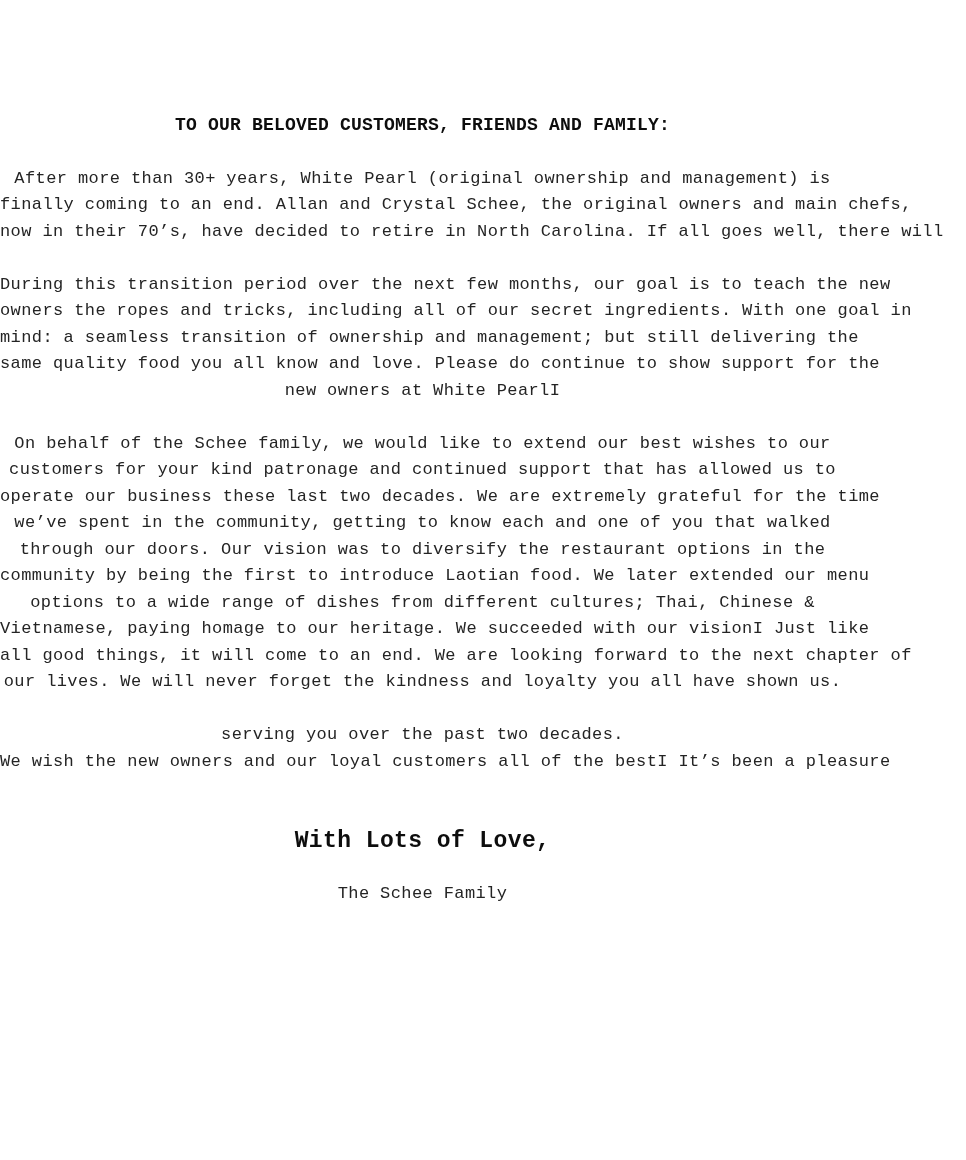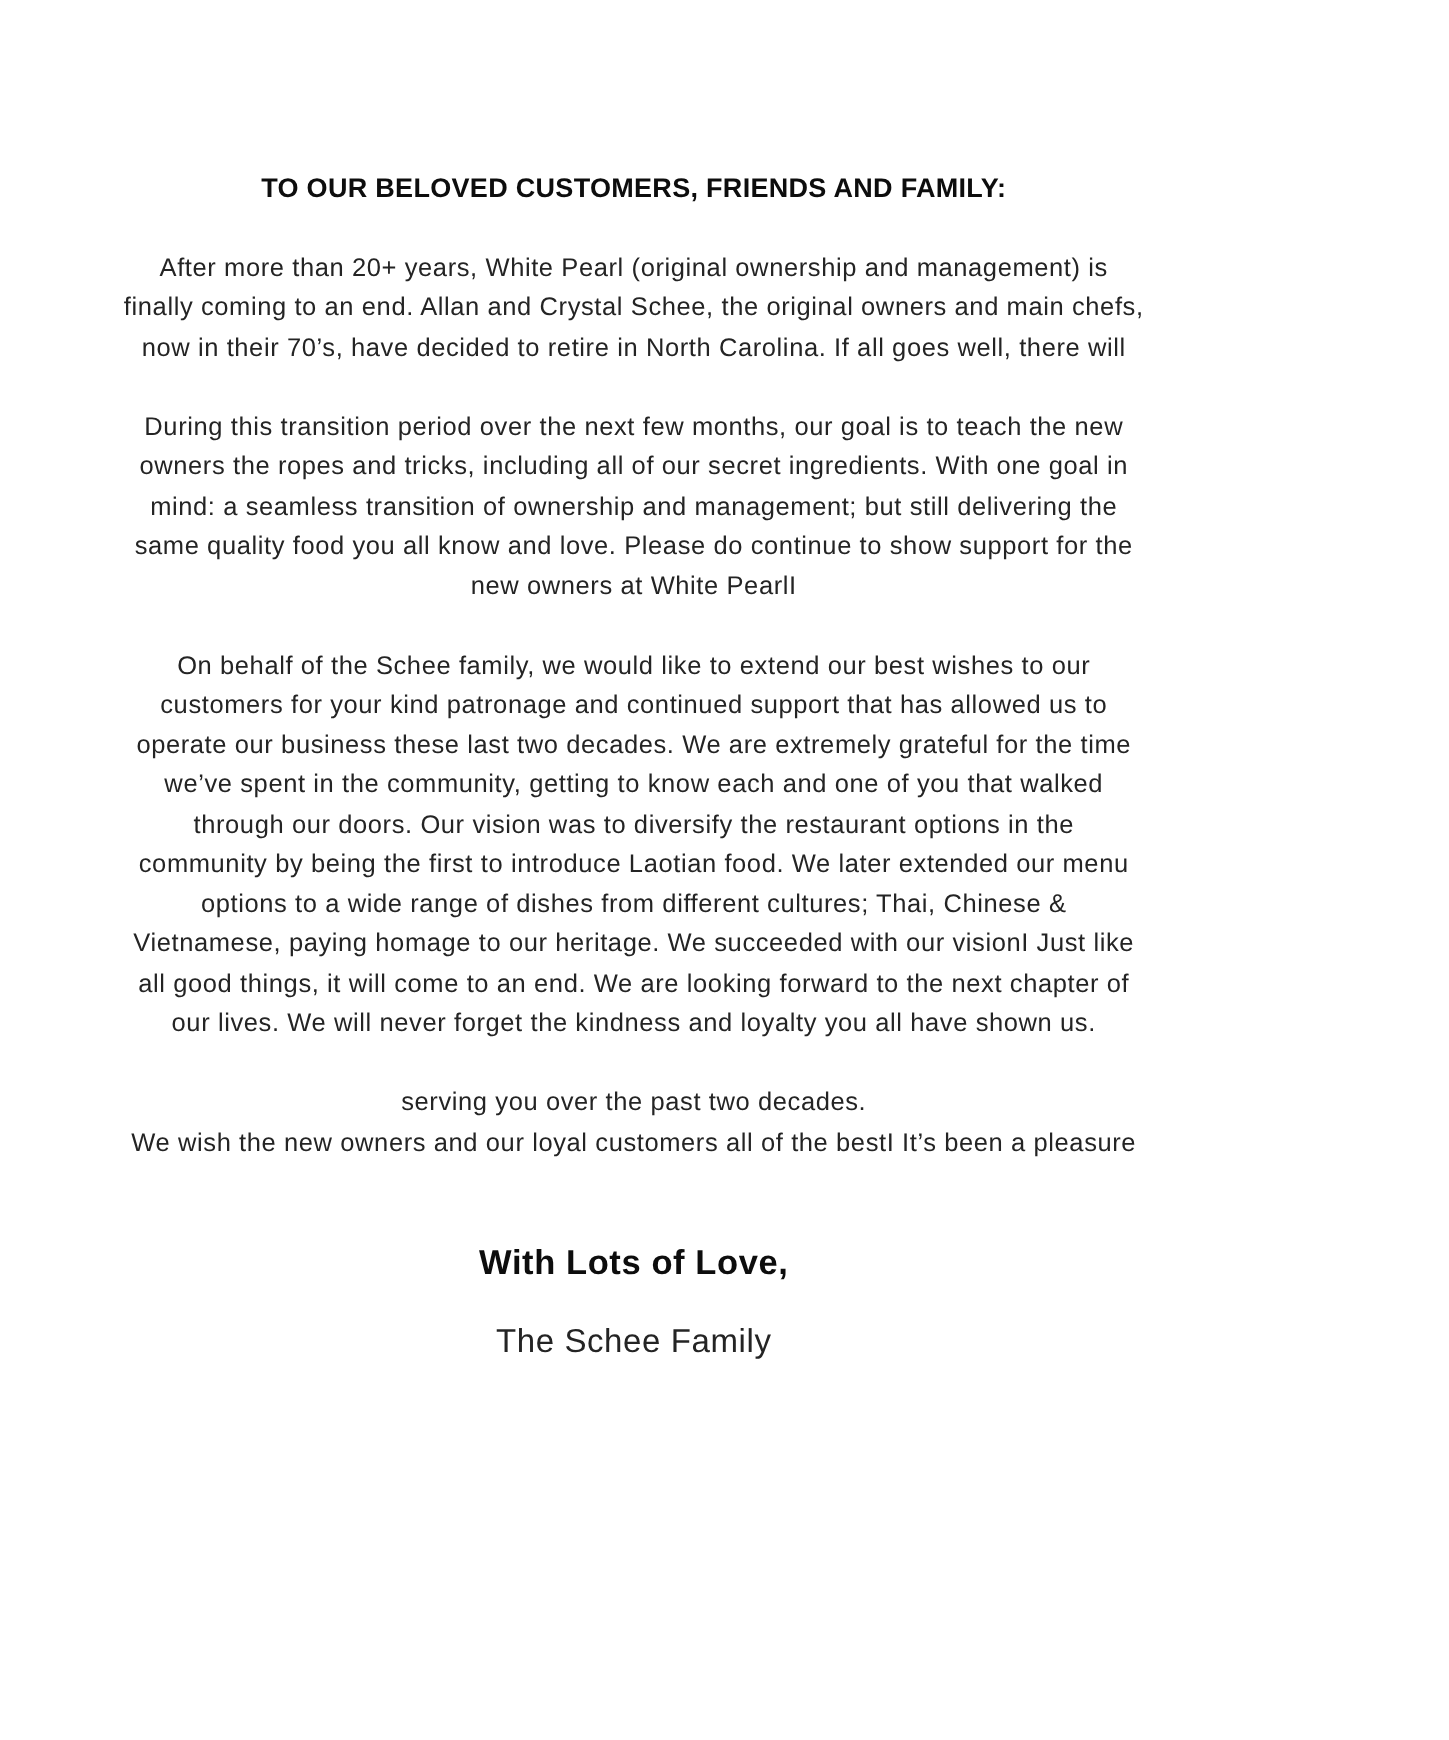--- a/index.html
+++ b/index.html
@@ -18,20 +18,21 @@
     font-family:"Liberation Sans", sans-serif;
     overflow:hidden;
   }
   .page{
     box-sizing:border-box;
     width:845px;
     height:1160px;
     padding-top:112px;
     text-align:center;
     color:var(--body-color);
+    font-family:Liberation Mono, monospace;
   }
   .heading{
     margin:0;
     font-size:18px;
     font-weight:bold;
     letter-spacing:0.2px;
     line-height:27px;
     color:var(--heading-color);
     white-space:nowrap;
   }
@@ -48,35 +49,35 @@
     margin:53px 0 0 0;
     font-size:23px;
     font-weight:bold;
     letter-spacing:0.4px;
     line-height:26.5px;
     color:var(--heading-color);
     white-space:nowrap;
   }
   .signature{
     margin:26.5px 0 0 0;
-    font-size:22px;
+    font-size:17px;
     letter-spacing:0.4px;
     line-height:26.5px;
     white-space:nowrap;
   }
 </style>
 </head>
 <body>
 
 <main class="page">
   <h1 class="heading">TO OUR BELOVED CUSTOMERS, FRIENDS AND FAMILY:</h1>
 
   <section id="letter-body">
       <div class="para">
-        <div class="line">After more than 20+ years, White Pearl (original ownership and management) is</div>
+        <div class="line">After more than 30+ years, White Pearl (original ownership and management) is</div>
         <div class="line">finally coming to an end. Allan and Crystal Schee, the original owners and main chefs,</div>
         <div class="line">now in their 70’s, have decided to retire in North Carolina. If all goes well, there will</div>
       </div>
       <div class="para">
         <div class="line">During this transition period over the next few months, our goal is to teach the new</div>
         <div class="line">owners the ropes and tricks, including all of our secret ingredients. With one goal in</div>
         <div class="line">mind: a seamless transition of ownership and management; but still delivering the</div>
         <div class="line">same quality food you all know and love. Please do continue to show support for the</div>
         <div class="line">new owners at White PearlI</div>
       </div>

